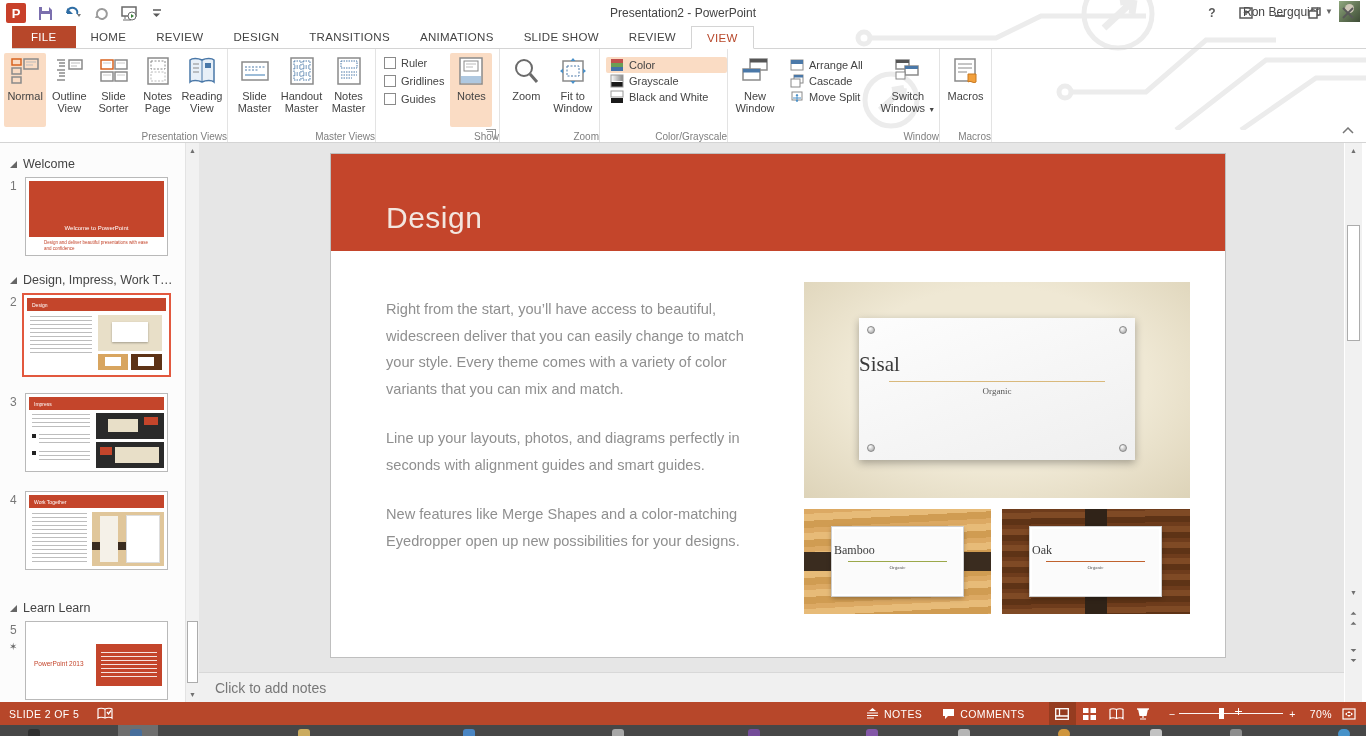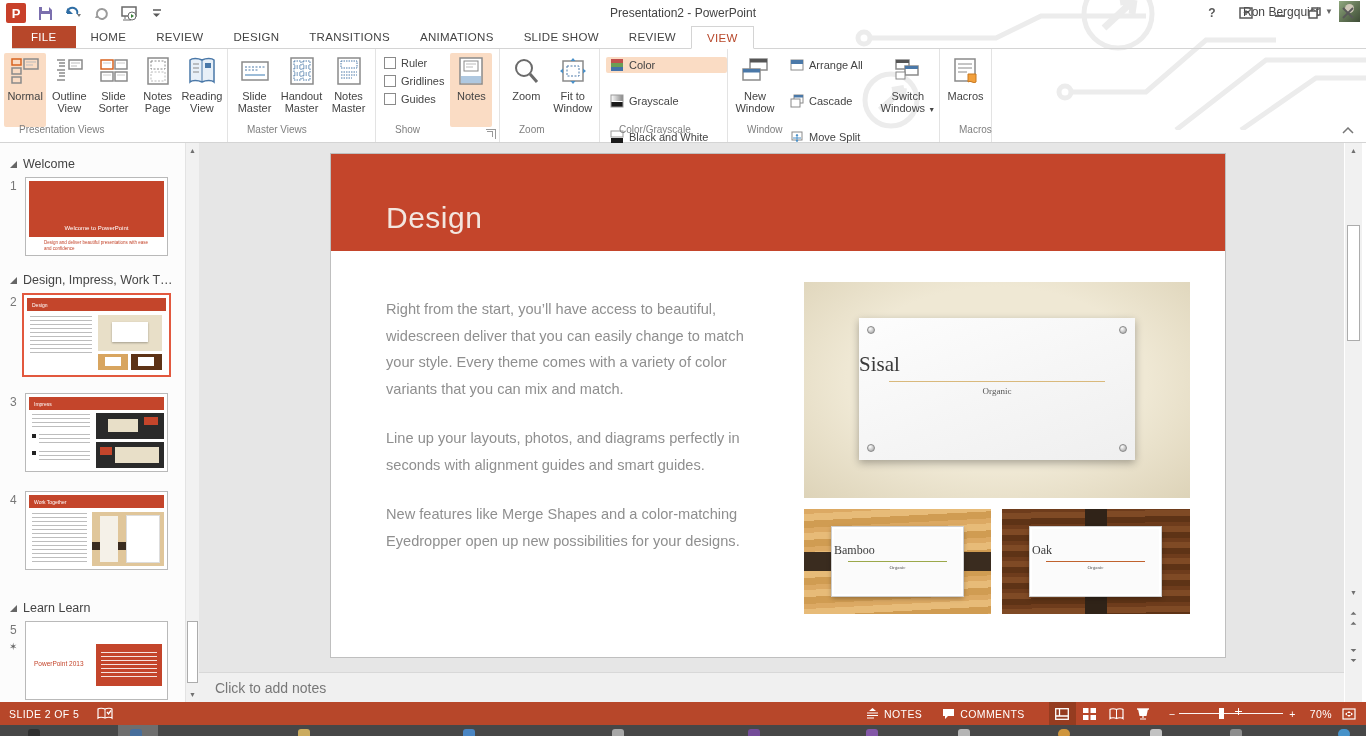--- a/index.html
+++ b/index.html
@@ -24,35 +24,35 @@
   .tab { padding:0 15px; display:flex; align-items:center; font-size:11.5px; color:#444; letter-spacing:.3px; }
   .tab.file { background:#B7472A; color:#fff; padding:0 19px; }
   .tab.active { background:#fff; color:#B7472A; border:1px solid #D4D4D4; border-bottom:1px solid #fff; margin-bottom:-1px; }
   .user-chip { position:absolute; right:6px; top:1px; display:flex; align-items:center; gap:6px; font-size:12px; color:#444; }
   .avatar { width:21px; height:21px; background:linear-gradient(135deg,#8fa87e 0%,#5c6e50 60%,#3f4d37 100%); position:relative; }
   .avatar:after { content:""; position:absolute; left:6px; top:3px; width:9px; height:9px; border-radius:50%; background:#cfc8b8; }
 
   
   .ribbon { position:absolute; top:49px; left:0; width:1366px; height:94px; background:transparent; border-bottom:1px solid #D4D4D4; z-index:2; }
   .rgroup { position:absolute; top:0; height:93px; border-right:1px solid #E3E3E3; }
-  .rgroup-label { position:absolute; bottom:7px; left:0; width:100%; text-align:left; font-size:10px; color:#7F7F7F;margin-left:19px; }
+  .rgroup-label { position:absolute; bottom:0; left:0; width:100%; text-align:right; font-size:10px; color:#7F7F7F; }
   .bigbtns { display:flex; align-items:flex-start; padding:4px 4px 0 4px; gap:2px; }
   .bigbtn { width:46px; min-height:74px; display:flex; flex-direction:column; align-items:center; border-radius:2px; padding-top:3px; }
   .bigbtn.sel { background:#FADCC4; }
   .bigbtn .lbl { font-size:11px; line-height:12px; color:#444; text-align:center; margin-top:4px; }
   .icon32 { width:30px; height:30px; flex:none; }
   .icon14 { width:14px; height:14px; flex:none; }
 
   .chkcol { display:flex; flex-direction:column; gap:6px; padding:8px 0 0 8px; }
   .chkrow { display:flex; align-items:center; gap:5px; font-size:11px; color:#444; }
   .chkbox { width:12px; height:12px; border:1px solid #8A8A8A; background:#fff; }
   .dlg-launcher { position:absolute; right:3px; bottom:3px; width:10px; height:10px; border-left:1px solid #999; border-bottom:1px solid #999; transform:rotate(180deg); }
   .dlg-launcher:after { content:""; position:absolute; left:2px; top:2px; width:5px; height:5px; border-left:1px solid #999; border-bottom:1px solid #999; }
 
-  .stackcol { display:flex; flex-direction:column; gap:20px; padding-top:8px; }
+  .stackcol { display:flex; flex-direction:column; gap:0; padding-top:8px; }
   .stackrow { display:flex; align-items:center; gap:5px; font-size:11px; color:#444; padding:1px 4px; border-radius:2px; }
   .stackrow.sel { background:#FADCC4; }
 
   .collapse-chevron { position:absolute; right:12px; bottom:4px; color:#777; }
 
   
   .thumb-panel { position:absolute; top:143px; left:0; width:185px; height:559px; background:#FCFCFC; overflow:hidden; z-index:1; }
   .sec-header { display:flex; align-items:center; gap:6px; font-size:12.5px; color:#444; margin:14px 0 6px 10px; }
   .sec-tri { width:0; height:0; border-left:7px solid transparent; border-bottom:7px solid #666; transform:rotate(0deg); }
   .thumb-row { position:relative; margin:4px 0 12px 0; }

